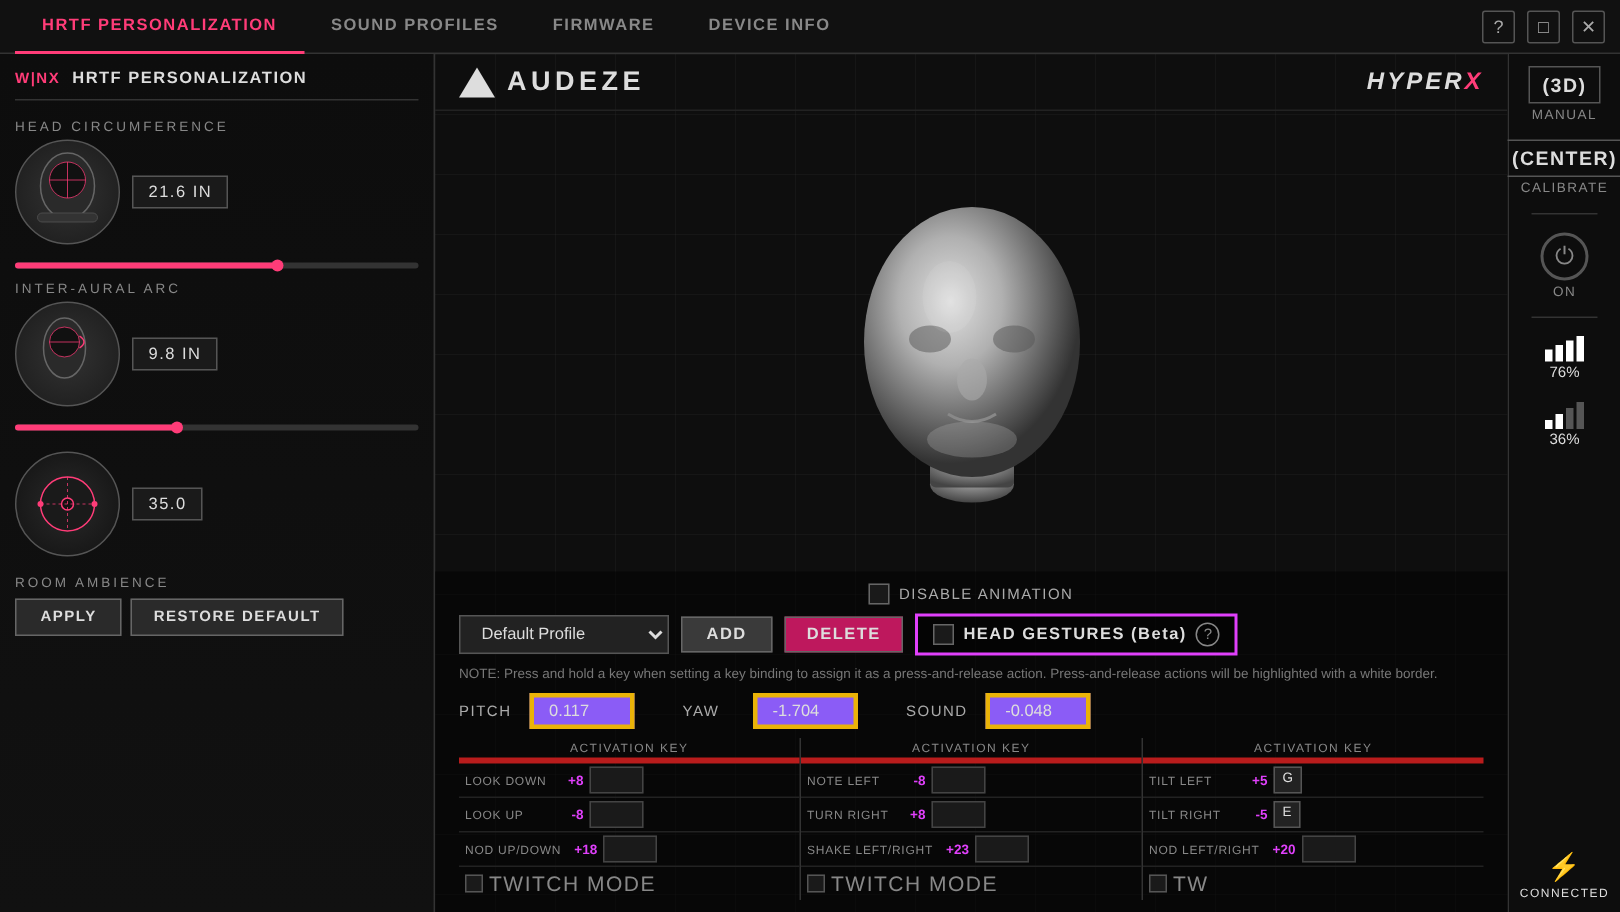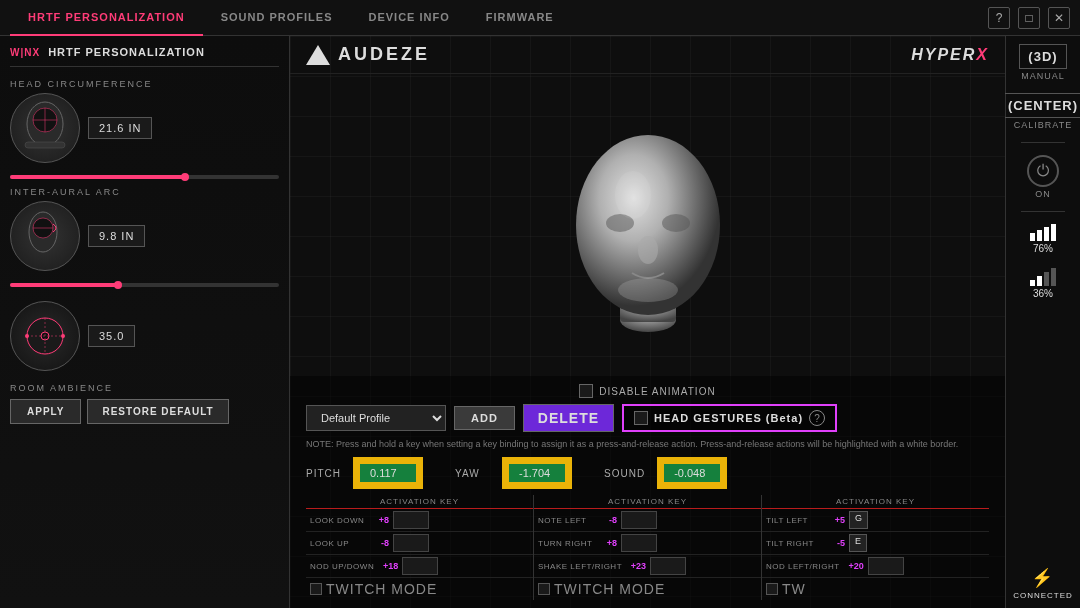--- a/index.html
+++ b/index.html
@@ -296,24 +296,24 @@
       background: #3a3a3a;
       border: 1px solid #666;
       color: #ddd;
       font-size: 11px;
       font-weight: bold;
       cursor: pointer;
       letter-spacing: 1px;
     }
     .btn-delete {
       padding: 5px 14px;
-      background: #6d28d9;
+      background: #be185d;
       border: 1px solid #666;
       color: #ddd;
-      font-size: 14px;
+      font-size: 11px;
       font-weight: bold;
       cursor: pointer;
       letter-spacing: 1px;
     }
     .head-gestures-box {
       display: flex;
       align-items: center;
       gap: 6px;
       border: 2px solid #e040fb;
       padding: 4px 10px;
@@ -348,22 +348,22 @@
       gap: 12px;
       margin-bottom: 6px;
     }
     .pyr-label {
       font-size: 10px;
       letter-spacing: 1px;
       color: #aaa;
       min-width: 35px;
     }
     .pyr-value {
-      background: #15803d;
-      border: 7px solid #eab308;
+      background: #8b5cf6;
+      border: 3px solid #eab308;
       padding: 3px 10px;
       font-size: 11px;
       color: #ddd;
       min-width: 70px;
     }
 
     .twitch-row {
       display: flex;
       align-items: center;
       gap: 4px;
@@ -506,21 +506,21 @@
       flex: 1;
       border-right: 1px solid #333;
     }
     .act-col:last-child { border-right: none; }
     .act-col-header {
       font-size: 8px;
       letter-spacing: 1px;
       color: #888;
       text-align: center;
       padding: 2px 4px;
-      border-bottom: 1px solid #b91c1c;
+      border-bottom: 4px solid #b91c1c;
     }
     .act-row {
       display: flex;
       align-items: center;
       padding: 2px 4px;
       gap: 4px;
       border-bottom: 1px solid #222;
     }
     .act-row-label {
       font-size: 8px;
@@ -552,22 +552,22 @@
       padding: 1px 5px;
       height: 18px;
     }
   </style>
 </head>
 <body>
 
 <div class="top-nav">
   <div class="nav-tab active">HRTF PERSONALIZATION</div>
   <div class="nav-tab">SOUND PROFILES</div>
+  <div class="nav-tab">FIRMWARE</div>
   <div class="nav-tab">DEVICE INFO</div>
-  <div class="nav-tab">FIRMWARE</div>
   <div class="nav-icons">
     <div class="nav-icon-btn">?</div>
     <div class="nav-icon-btn">□</div>
     <div class="nav-icon-btn">✕</div>
   </div>
 </div>
 
 <div class="main-layout">
 
   <div class="left-panel">

